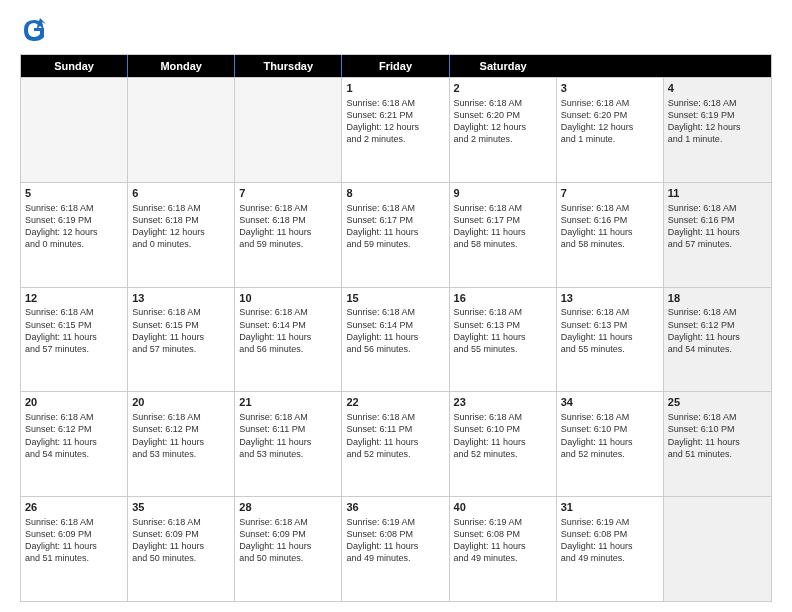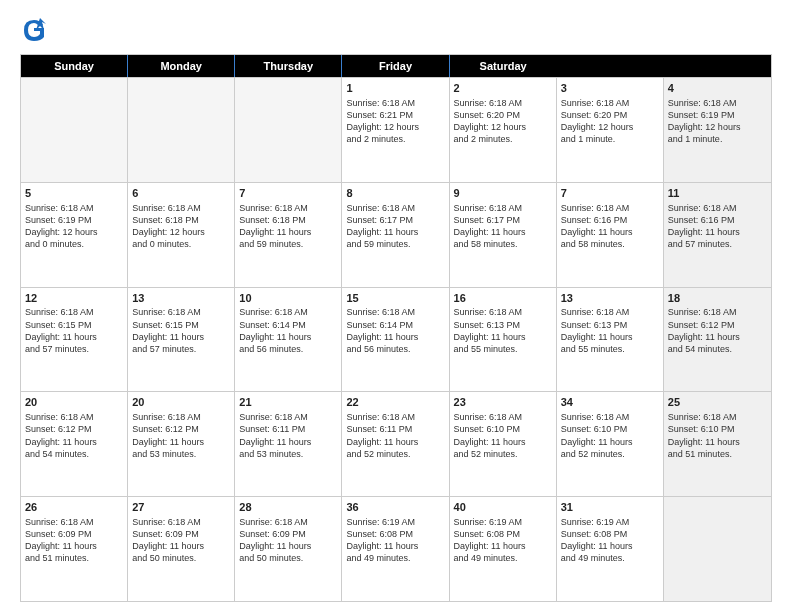--- a/index.html
+++ b/index.html
@@ -323,21 +323,21 @@
         </div>
         <div class="cal-row">
           <div class="cal-cell">
             <span class="day-num">26</span>
             <span style="display: block;">Sunrise: 6:18 AM</span>
             <span style="display: block;">Sunset: 6:09 PM</span>
             <span style="display: block;">Daylight: 11 hours</span>
             <span style="display: block;">and 51 minutes.</span>
           </div>
           <div class="cal-cell">
-            <span class="day-num">27</span>
+            <span class="day-num">35</span>
             <span style="display: block;">Sunrise: 6:18 AM</span>
             <span style="display: block;">Sunset: 6:09 PM</span>
             <span style="display: block;">Daylight: 11 hours</span>
             <span style="display: block;">and 50 minutes.</span>
           </div>
           <div class="cal-cell">
             <span class="day-num">28</span>
             <span style="display: block;">Sunrise: 6:18 AM</span>
             <span style="display: block;">Sunset: 6:09 PM</span>
             <span style="display: block;">Daylight: 11 hours</span>

